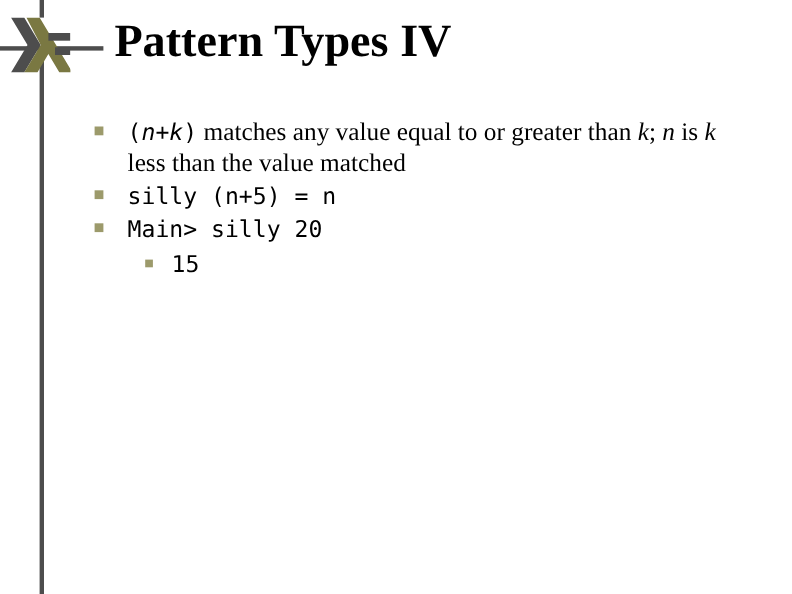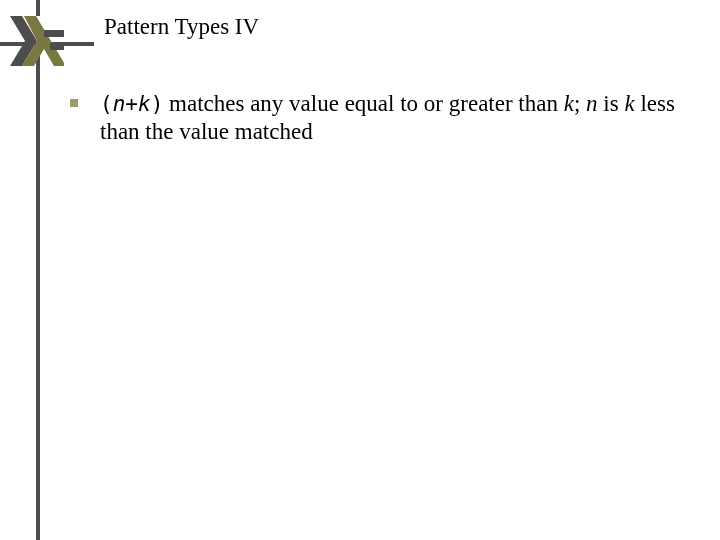--- a/index.html
+++ b/index.html
@@ -49,35 +49,35 @@
     position: absolute;
     top: 16px;
     left: 10px;
     width: 54px;
     height: 50px;
   }
   .title {
     position: absolute;
     top: 14px;
     left: 104px;
-    font-size: 23px;
-    font-weight: 400;
+    font-size: 42px;
+    font-weight: 700;
     font-family: "Times New Roman", Times, serif;
   }
   .content {
     position: absolute;
     top: 90px;
     left: 68px;
     width: 636px;
     font-size: 23px;
     line-height: 1.22;
   }
   .content ul {
     list-style: none;
-    margin: 0;
+    margin: 16px;
     padding: 0;
   }
   .content > ul > li {
     position: relative;
     padding-left: 32px;
     margin: 0 0 2px 0;
   }
   .content > ul > li::before {
     content: "";
     position: absolute;
@@ -138,15 +138,26 @@
       </svg>
     </div>
     <div class="title">Pattern Types IV</div>
   </div>
 
   <div class="content">
     <ul>
       <li>
         <span class="code">(</span><span class="code-ital">n</span><span class="code">+</span><span class="code-ital">k</span><span class="code">)</span><span> matches any value equal to or greater than </span><span class="serif-ital">k</span><span>; </span><span class="serif-ital">n</span><span> is </span><span class="serif-ital">k</span><span> less than the value matched</span>
       </li>
+      <li>
+        <span class="code">silly (n+5) = n</span>
+      </li>
+      <li>
+        <span class="code">Main&gt; silly 20</span>
+        <ul>
+          <li>
+            <span class="code">15</span>
+          </li>
+        </ul>
+      </li>
     </ul>
   </div>
 </div>
 
 </body></html>

